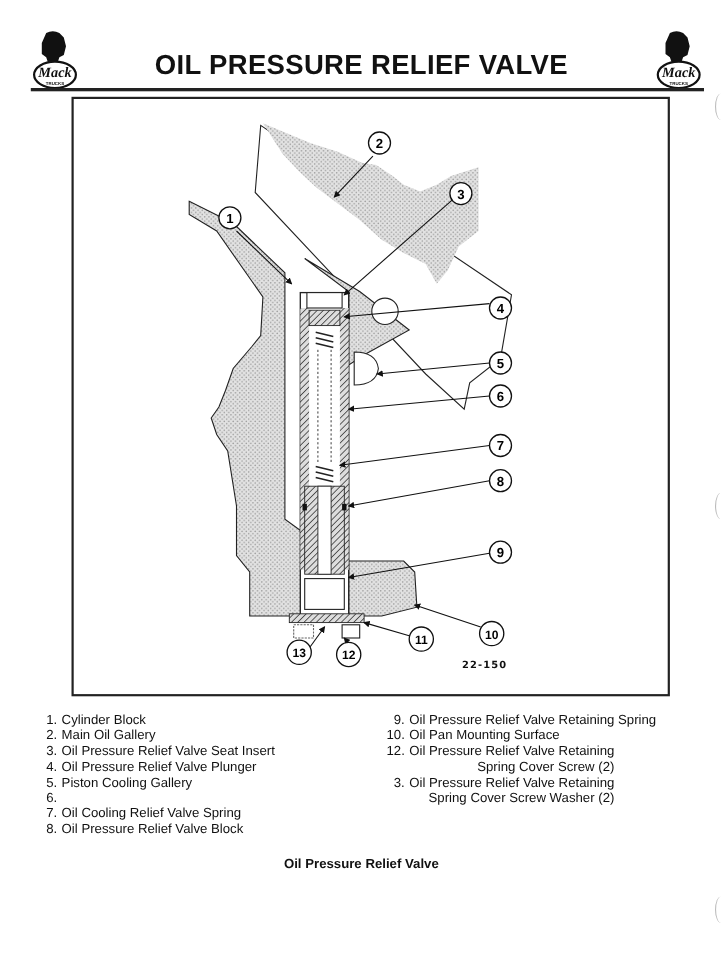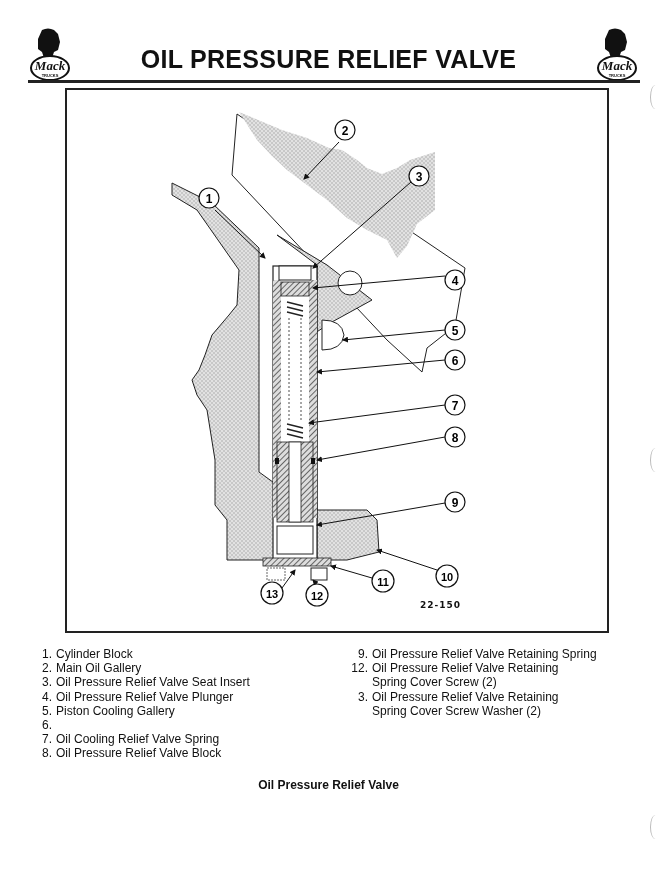--- a/index.html
+++ b/index.html
@@ -15,21 +15,21 @@
     .figure-frame { position: absolute; left: 65px; top: 88px; width: 544px; height: 545px;
                     border: 2px solid #222; box-sizing: border-box; }
     .figure-frame svg { position: absolute; left: 0; top: 0; }
     .fig-num { position: absolute; left: 420px; top: 600px; font-size: 9px; font-weight: bold;
                letter-spacing: 1px; font-family: "DejaVu Sans", sans-serif; }
     .legend { position: absolute; top: 647px; font-size: 12px; line-height: 14.2px; }
     .legend-left { left: 30px; }
     .legend-right { left: 346px; }
     .legend-item { display: flex; }
     .legend-num { width: 22px; text-align: right; padding-right: 4px; flex: none; }
-    .legend-text { white-space: pre-line; }
+    .legend-text { white-space: pre-line; text-align: right; }
     .caption { position: absolute; left: 0; width: 657px; top: 778px; text-align: center;
                font-size: 12px; font-weight: bold; }
     .edge-mark { position: absolute; width: 10px; height: 24px; border-left: 1px solid #bbb;
                  border-radius: 50%; }
   </style>
 </head>
 <body>
 
 <div class="header">
   <svg class="logo logo-left" viewBox="0 0 44 56">
@@ -207,20 +207,24 @@
       <span class="legend-text">Oil Pressure Relief Valve Block</span>
     </div>
 </div>
 
 <div class="legend legend-right">
   <div class="legend-item">
       <span class="legend-num">9.</span>
       <span class="legend-text">Oil Pressure Relief Valve Retaining Spring</span>
     </div>
   <div class="legend-item">
+      <span class="legend-num">10.</span>
+      <span class="legend-text">Oil Pan Mounting Surface</span>
+    </div>
+  <div class="legend-item">
       <span class="legend-num">12.</span>
       <span class="legend-text">Oil Pressure Relief Valve Retaining
 Spring Cover Screw (2)</span>
     </div>
   <div class="legend-item">
       <span class="legend-num">3.</span>
       <span class="legend-text">Oil Pressure Relief Valve Retaining
 Spring Cover Screw Washer (2)</span>
     </div>
 </div>

